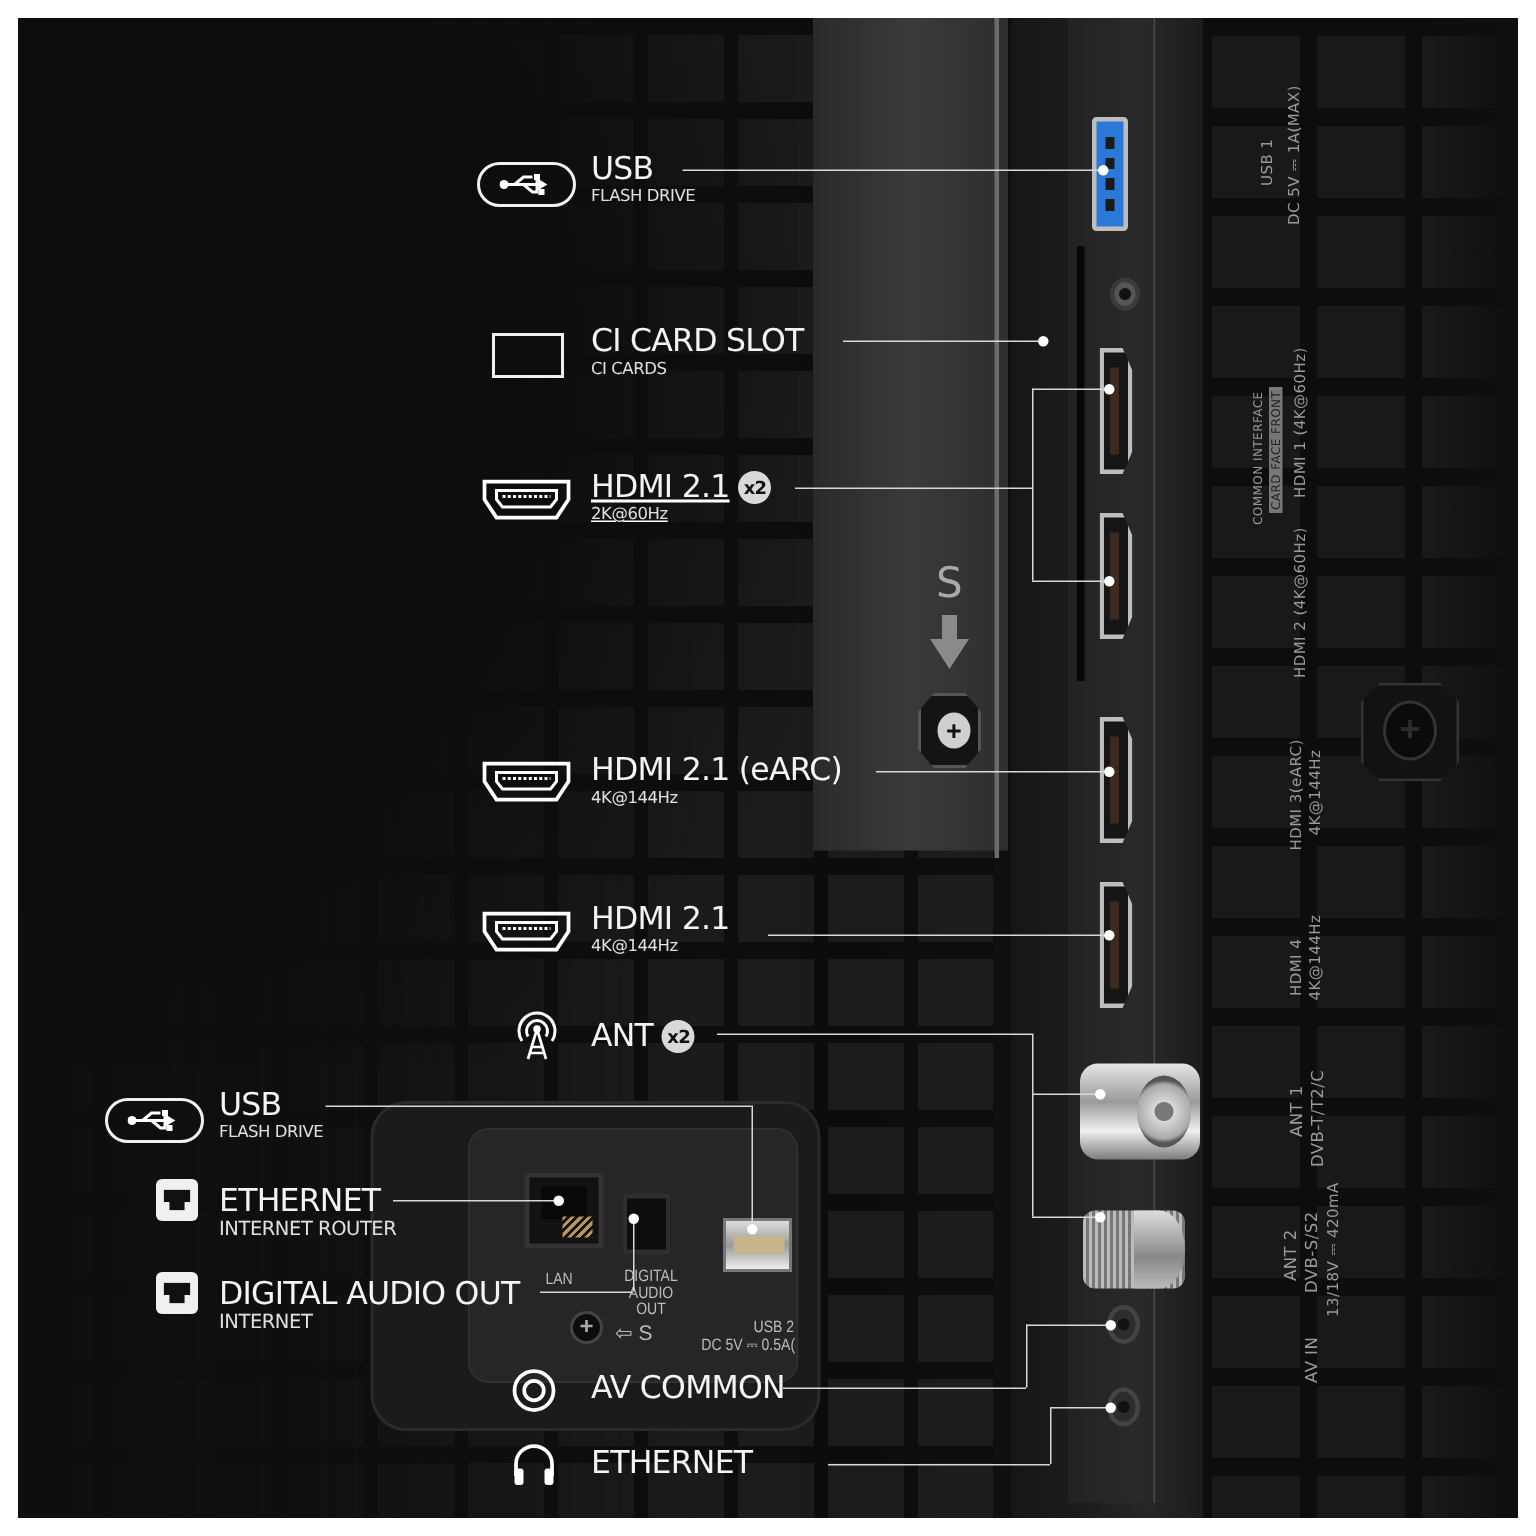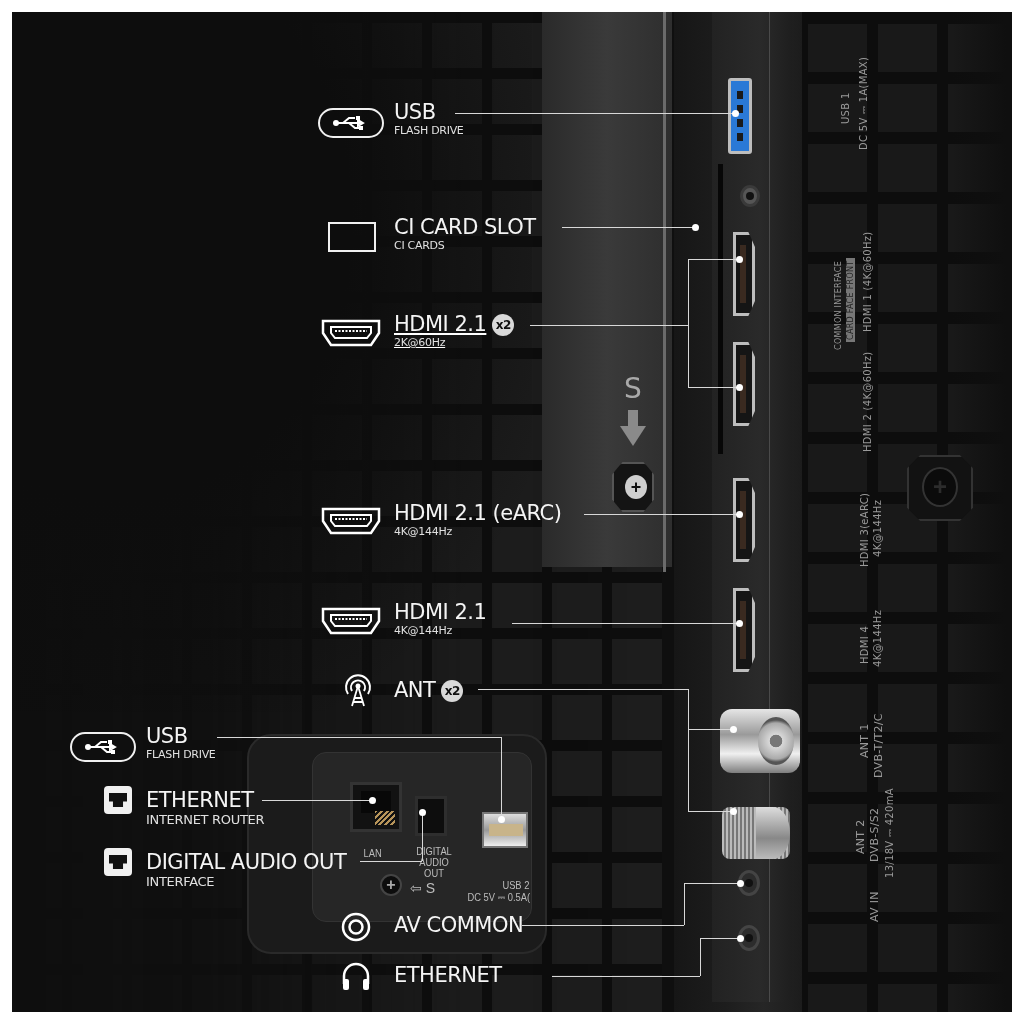--- a/index.html
+++ b/index.html
@@ -325,21 +325,21 @@
   <div class="callout" style="left:134px; top:776px;">
     <div class="title">ETHERNET</div>
     <div class="sub" style="font-size:13px; line-height:15px;">INTERNET ROUTER</div>
   </div>
 
   <div class="icon rj-ico" style="left:92px; top:836px;">
       <span></span>
     </div>
   <div class="callout" style="left:134px; top:838px;">
     <div class="title">DIGITAL AUDIO OUT</div>
-    <div class="sub" style="font-size:13px; line-height:15px;">INTERFACE</div>
+    <div class="sub" style="font-size:13px; line-height:15px;">INTERNET</div>
   </div>
 
   <div class="icon" style="left:328px; top:899px;">
     <svg width="32" height="32" viewBox="0 0 32 32">
         <circle cx="16" cy="16" r="13" fill="none" stroke="#fff" stroke-width="2.5"></circle>
         <circle cx="16" cy="16" r="6.5" fill="none" stroke="#fff" stroke-width="2.5"></circle>
       </svg>
   </div>
   <div class="callout" style="left:382px; top:901px;">
     <div class="title">AV COMMON</div>

